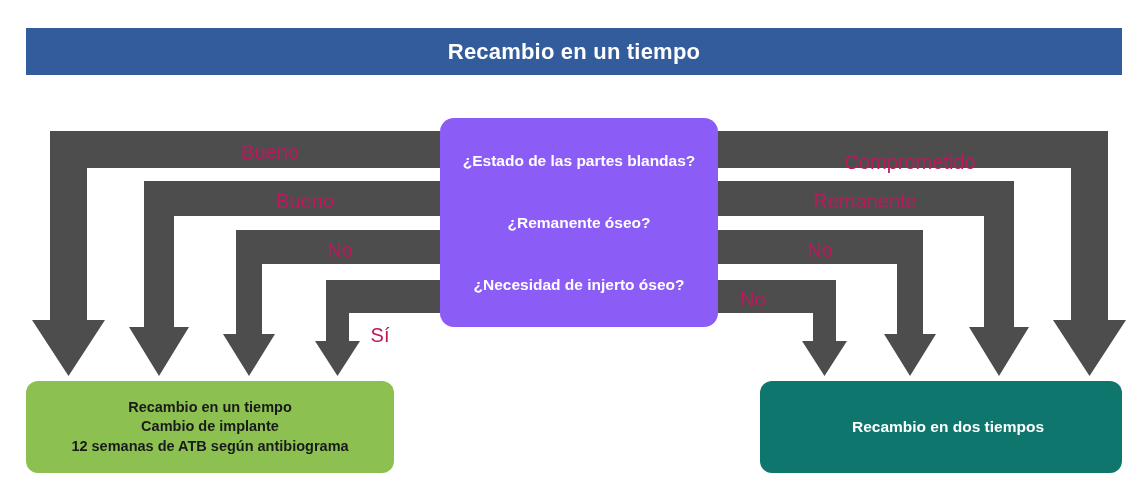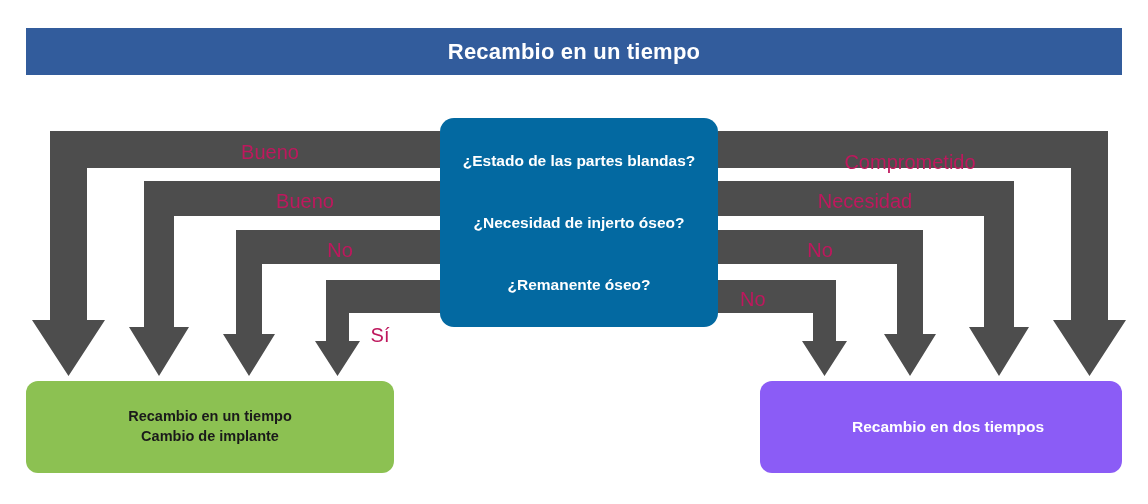--- a/index.html
+++ b/index.html
@@ -94,36 +94,37 @@
       <path d="M718,280 L836,280 L836,341 L847,341 L824.5,376 L802,341 L813,341 L813,313 L718,313 Z"></path>
     </g>
   </svg>
 
   <div class="arrow-label" style="left:120px;top:142px;width:300px;">Bueno</div>
   <div class="arrow-label" style="left:190px;top:191px;width:230px;">Bueno</div>
   <div class="arrow-label" style="left:270px;top:240px;width:140px;">No</div>
   <div class="arrow-label" style="left:340px;top:289px;width:80px;margin-top:36px;">Sí</div>
 
   <div class="arrow-label" style="left:740px;top:152px;width:340px;">Comprometido</div>
-  <div class="arrow-label" style="left:740px;top:191px;width:250px;">Necesidad</div>
+  <div class="arrow-label" style="left:740px;top:191px;width:250px;">Remanente</div>
   <div class="arrow-label" style="left:740px;top:240px;width:160px;">No</div>
   <div class="arrow-label" style="left:740px;top:289px;width:80px;text-align:left;">No</div>
 
-  <div class="center-box" style="background: #0369a1;">
+  <div class="center-box" style="background: #8b5cf6;">
     <div class="q">¿Estado de las partes blandas?</div>
+    <div class="q">¿Remanente óseo?</div>
     <div class="q">¿Necesidad de injerto óseo?</div>
-    <div class="q">¿Remanente óseo?</div>
   </div>
 
   <div class="result-box result-green" style="background: rgb(140, 193, 82);">
     <div class="txt">
       <div>Recambio en un tiempo</div>
       <div>Cambio de implante</div>
+      <div>12 semanas de ATB según antibiograma</div>
     </div>
   </div>
 
-  <div class="result-box result-red" style="background: #8b5cf6; padding-left: 14px;">
+  <div class="result-box result-red" style="background: #0f766e; padding-left: 14px;">
     <div class="txt">
       <div>Recambio en dos tiempos</div>
     </div>
   </div>
 
 </div>
 
 </body></html>

